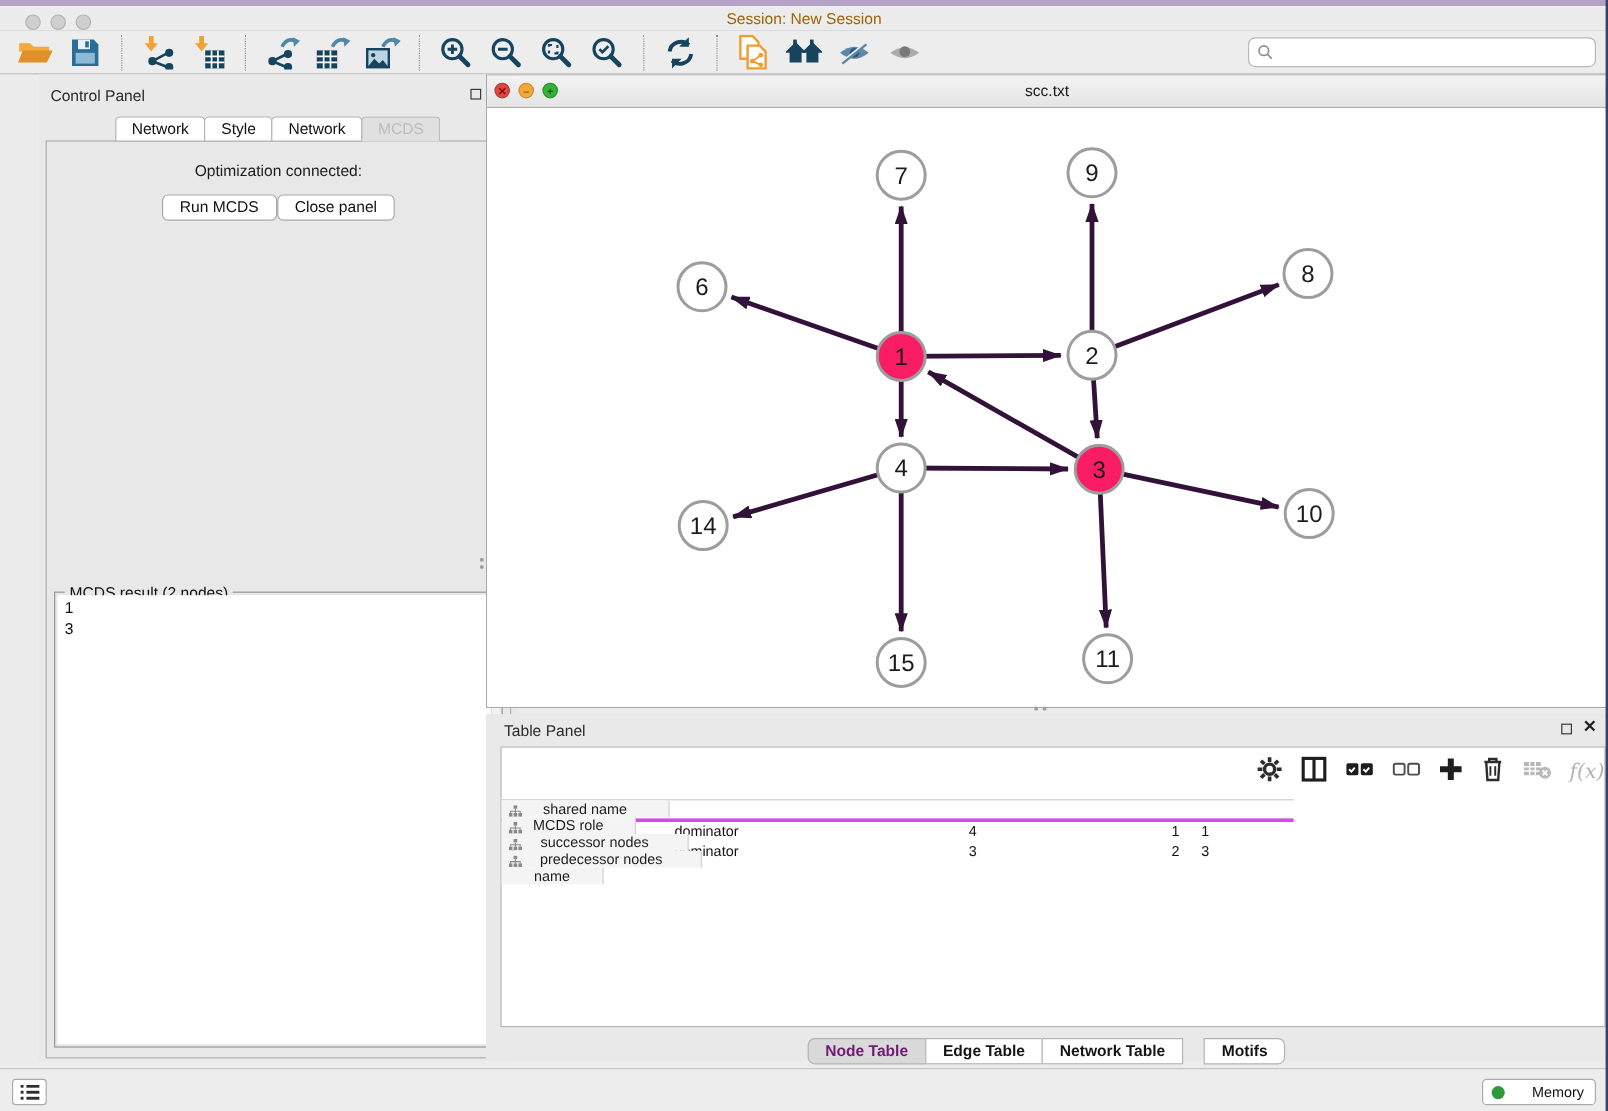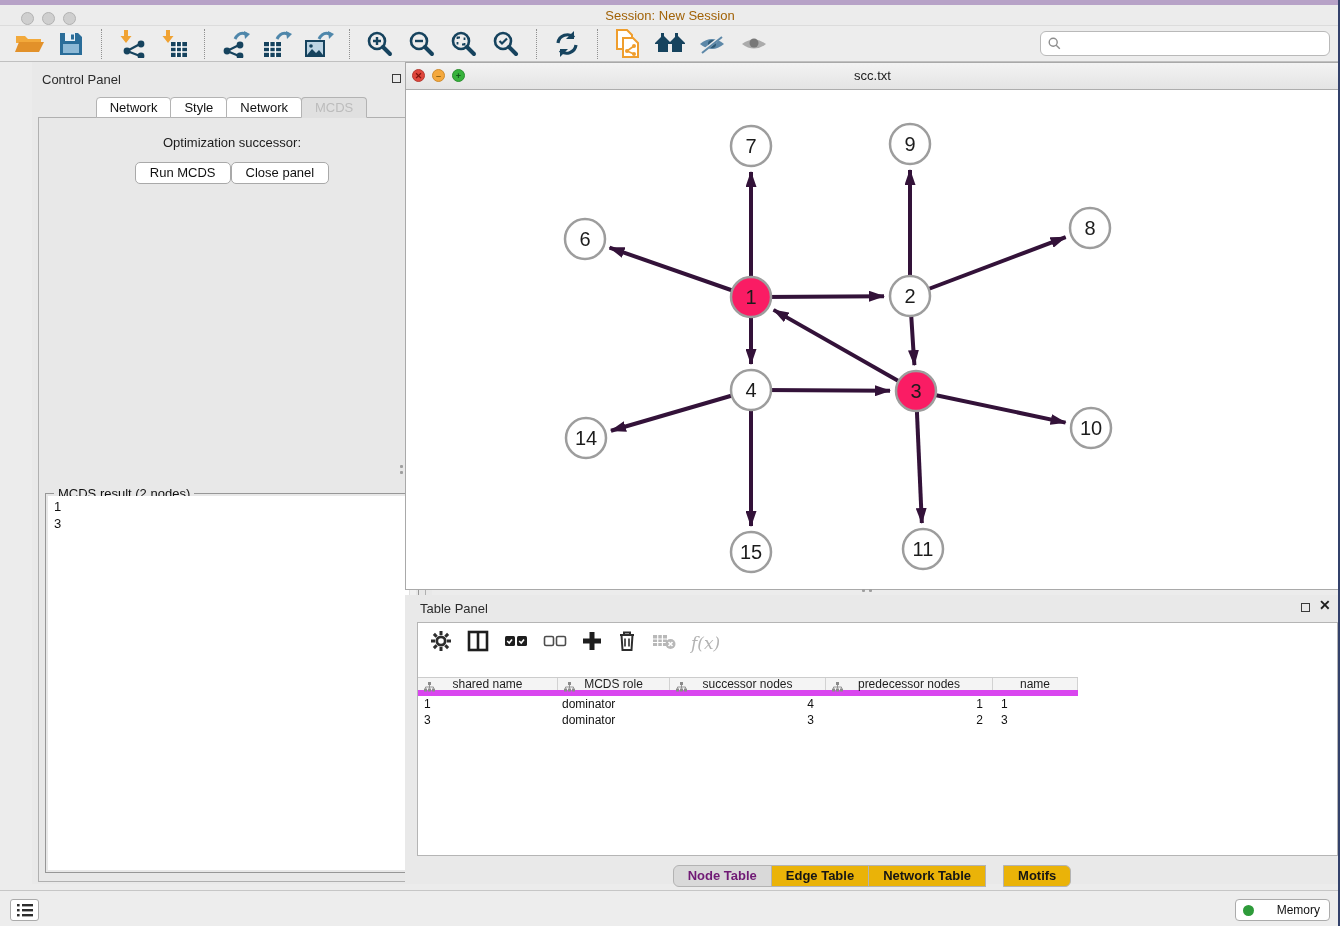--- a/index.html
+++ b/index.html
@@ -74,32 +74,32 @@
   .vdots { position:absolute; left:400px; top:462px; width:4px; height:20px; z-index:5; }
   .vdots i, .hdots i { display:block; width:3px; height:3px; background:#9f9f9f; border-radius:1px; margin:3px 0; }
   .hdots { position:absolute; left:862px; top:589px; width:24px; height:4px; z-index:5; display:flex; gap:4px; }
   .hdots i { margin:0; }
 
   
   .table-panel { position:absolute; left:405px; top:595px; width:935px; height:289px; background:#e9e9e9; }
   .tp-head { position:absolute; left:15px; top:6px; font-size:13px; color:#2b2b2b; }
   .tp-float { left:896px; top:8px; } .tp-close { left:914px; top:3px; }
   .tp-box { position:absolute; left:12px; top:27px; width:921px; height:234px; background:#fff; border:1px solid #b5b5b5; }
-  .tp-toolbar { display:flex; align-items:center; height:40px; padding-left:12px; gap:15px; }
+  .tp-toolbar { display:flex; align-items:center; height:40px; padding-left:12px; gap:15px;justify-content:flex-end; }
   .fx { font-family:"DejaVu Serif", serif; font-style:italic; font-size:17px; color:#b3b3b3; }
 
-  .grid-head { display:flex; height:19px; margin-top:14px; border-top:1px solid #cccccc; border-bottom:6px solid #d946ef; width:660px; }
+  .grid-head { display:flex; height:19px; margin-top:3px; border-top:1px solid #cccccc; border-bottom:3px solid #d946ef; width:660px;flex-direction:column; }
   .gh-cell { position:relative; background:#f4f4f4; border-right:1px solid #d2d2d2; font-size:12px; color:#1d1d1d;
              display:flex; align-items:center; justify-content:center; }
   .gh-cell svg { position:absolute; left:6px; top:4px; }
   .grid-row { display:flex; height:16px; font-size:12px; color:#111; width:660px; }
   .gr-cell { overflow:hidden; white-space:nowrap; }
 
   .tp-tabs { position:absolute; left:0; width:935px; top:270px; display:flex; justify-content:center; }
-  .ttab { height:22px; line-height:20px; padding:0 14px; background:#eab308; border:1px solid #b3b3b3; margin-left:-1px;
+  .ttab { height:22px; line-height:20px; padding:0 14px; background:#ffffff; border:1px solid #b3b3b3; margin-left:-1px;
           font-size:13px; font-weight:bold; color:#151515; }
   .ttab:first-child { border-radius:6px 0 0 6px; }
   .ttab:last-child { border-radius:0 6px 6px 0;margin-left:17px; }
   .ttab.selected { background:#d9d9d9; color:#701a75; }
 
   
   .statusbar { position:absolute; left:0; top:890px; width:1340px; height:36px; background:#ededed; border-top:1px solid #c6c6c6; }
   .list-btn { position:absolute; left:10px; top:8px; width:29px; height:22px; background:#fff; border:1px solid #ababab;
               border-radius:3px; display:flex; align-items:center; justify-content:center; }
   .memory-btn { position:absolute; right:10px; top:8px; height:22px; background:#fff; border:1px solid #ababab;
@@ -275,21 +275,21 @@
   <span class="close-ico cp-close">✕</span>
 
   <div class="cp-tabs">
       <span class="tab">Network</span>
       <span class="tab">Style</span>
       <span class="tab">Network</span>
       <span class="tab selected">MCDS</span>
     </div>
 
   <div class="cp-box">
-    <div class="opt-label">Optimization successor:</div>
+    <div class="opt-label">Optimization connected:</div>
     <div class="btn-row">
       <button class="mac-btn">Run MCDS</button>
       <button class="mac-btn">Close panel</button>
     </div>
 
     <div class="mcds-fieldset">
       <span class="mcds-legend">MCDS result (2 nodes)</span>
       <div class="mcds-inner">
         <div class="mcds-text">1
 3</div>

